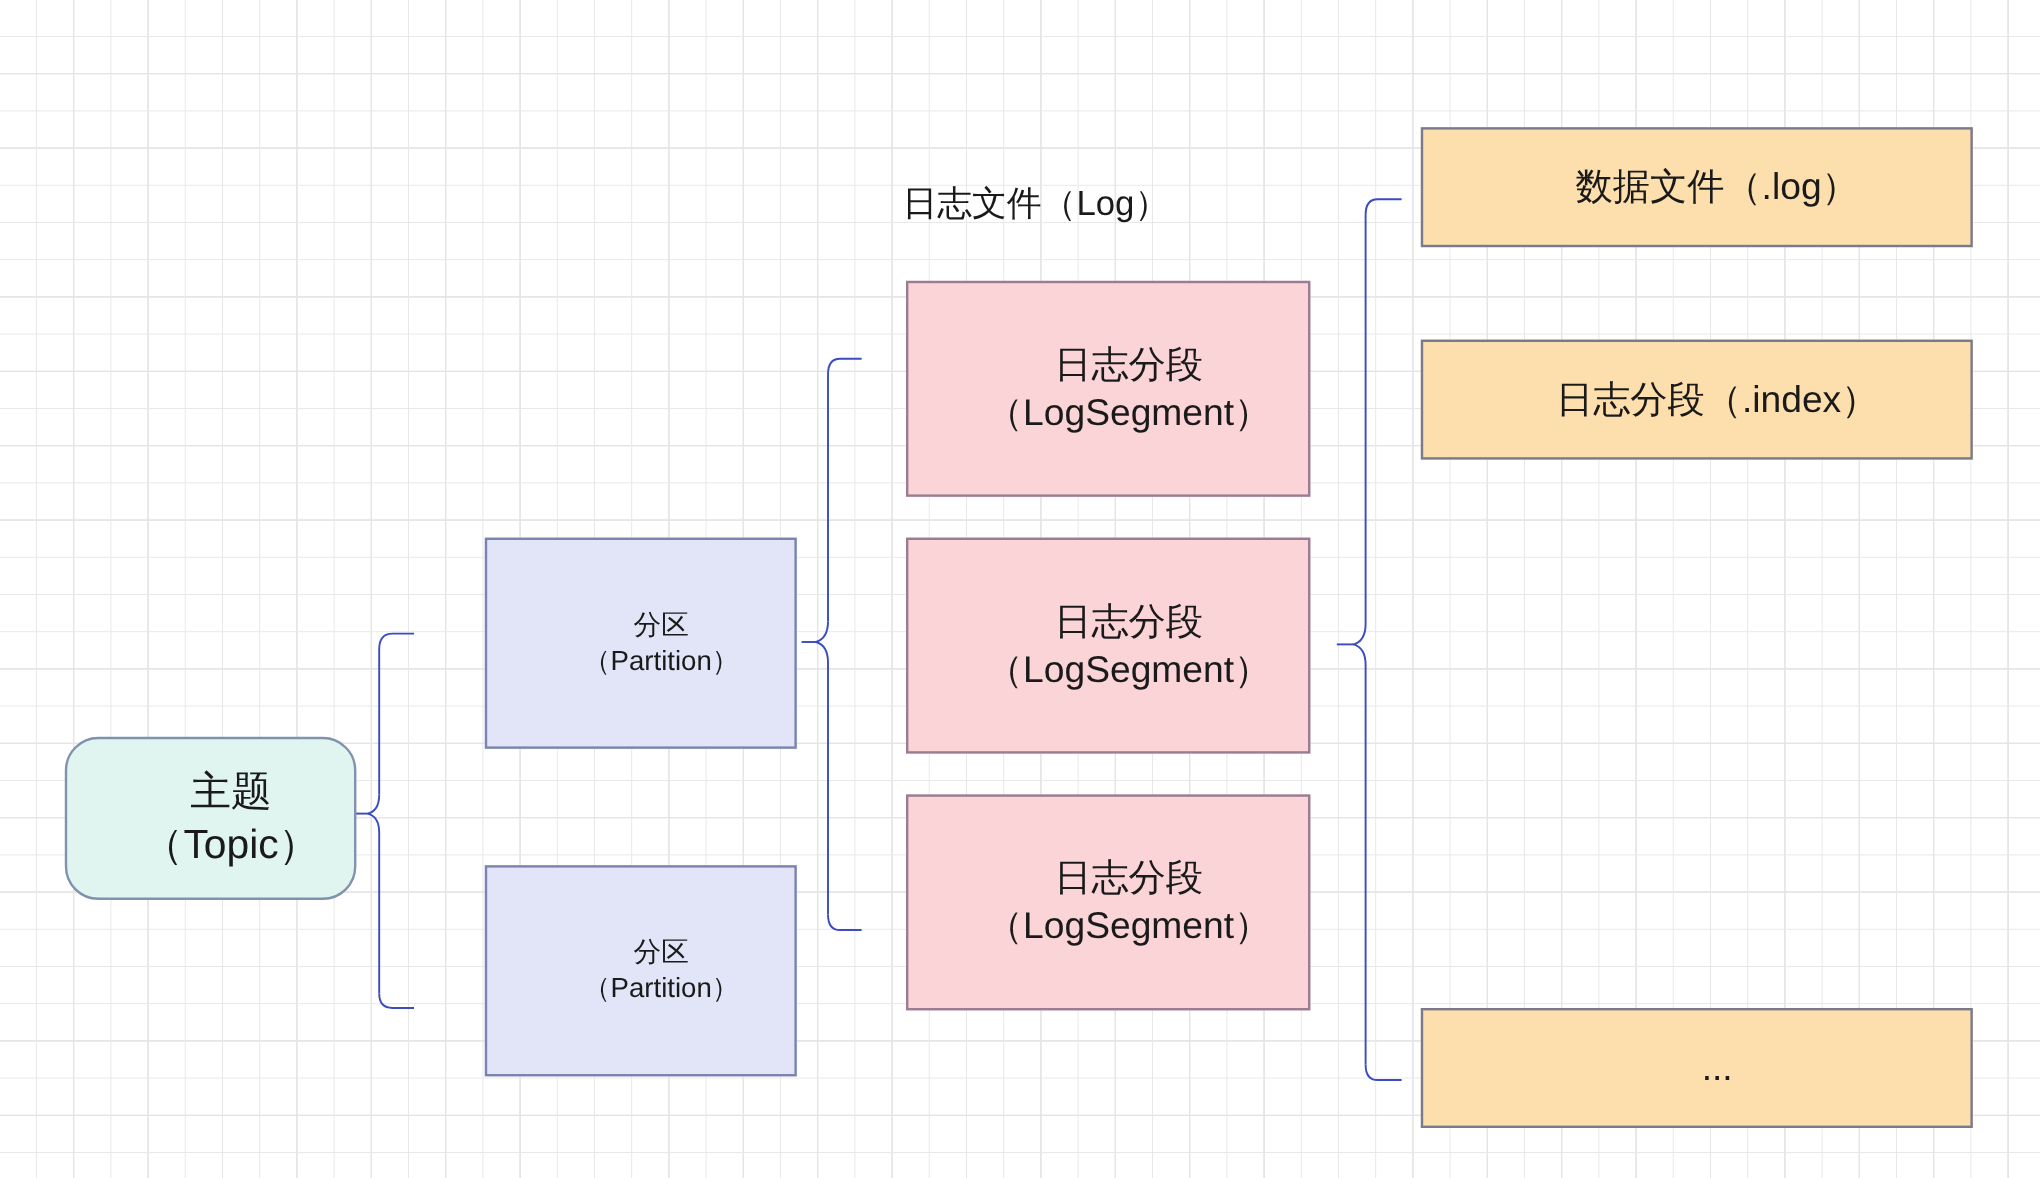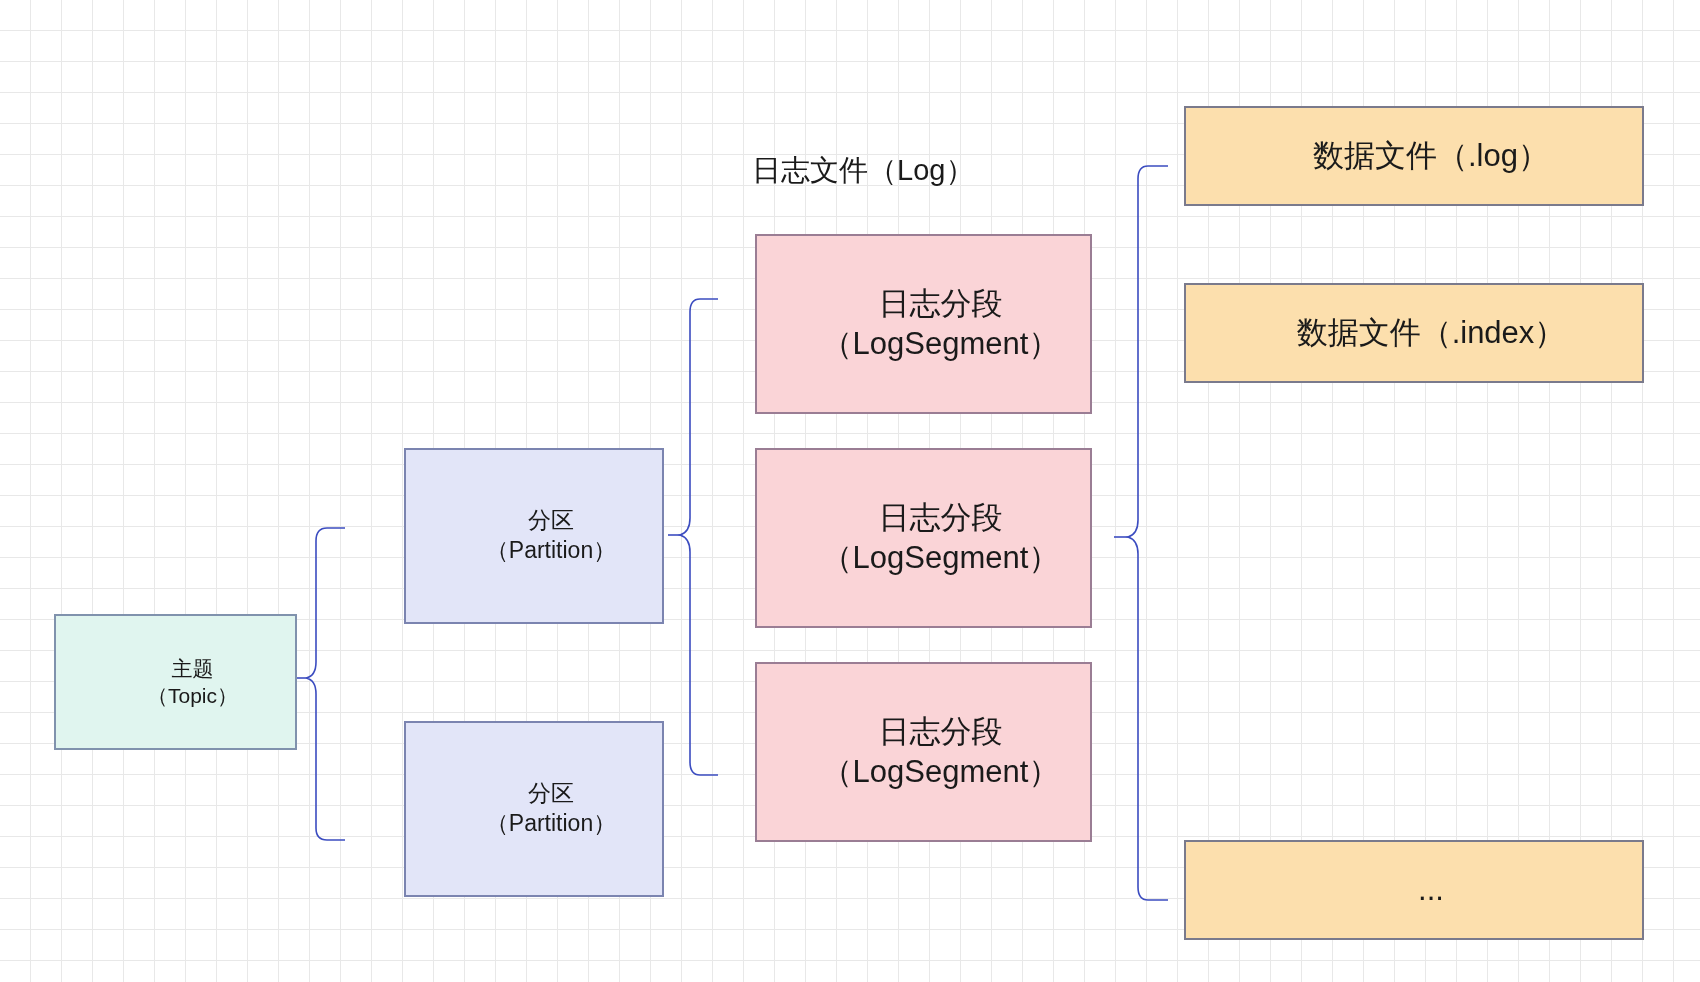--- a/index.html
+++ b/index.html
@@ -42,21 +42,22 @@
     border-width: 2px;
     border-style: solid;
     padding-left: 34px;
   }
 
   .node .ln { display: block; white-space: nowrap; }
 
   .node-topic {
     background: #e0f5ef;
     border-color: #8092ad;
-    font-size: 21px;
+    font-size: 34px;
+    border-radius: 28px;
   }
   .node-partition {
     background: #e2e5f8;
     border-color: #7b84b0;
     font-size: 23px;
   }
   .node-segment {
     background: #fad4d7;
     border-color: #9a7d94;
     font-size: 31px;
@@ -143,21 +144,21 @@
   <div class="node node-segment" style="left:755px; top:662px; width:337px; height:180px;">
     <span class="ln">日志分段</span>
     <span class="ln">（LogSegment）</span>
   </div>
 
   <div class="node node-file" style="left:1184px; top:106px; width:460px; height:100px;">
     <span class="ln">数据文件（.log）</span>
   </div>
 
   <div class="node node-file" style="left:1184px; top:283px; width:460px; height:100px;">
-    <span class="ln">数据文件（.index）</span>
+    <span class="ln">日志分段（.index）</span>
   </div>
 
 
 
   <div class="node node-file" style="left:1184px; top:840px; width:460px; height:100px;">
     <span class="ln">...</span>
   </div>
 
 </div>
 

